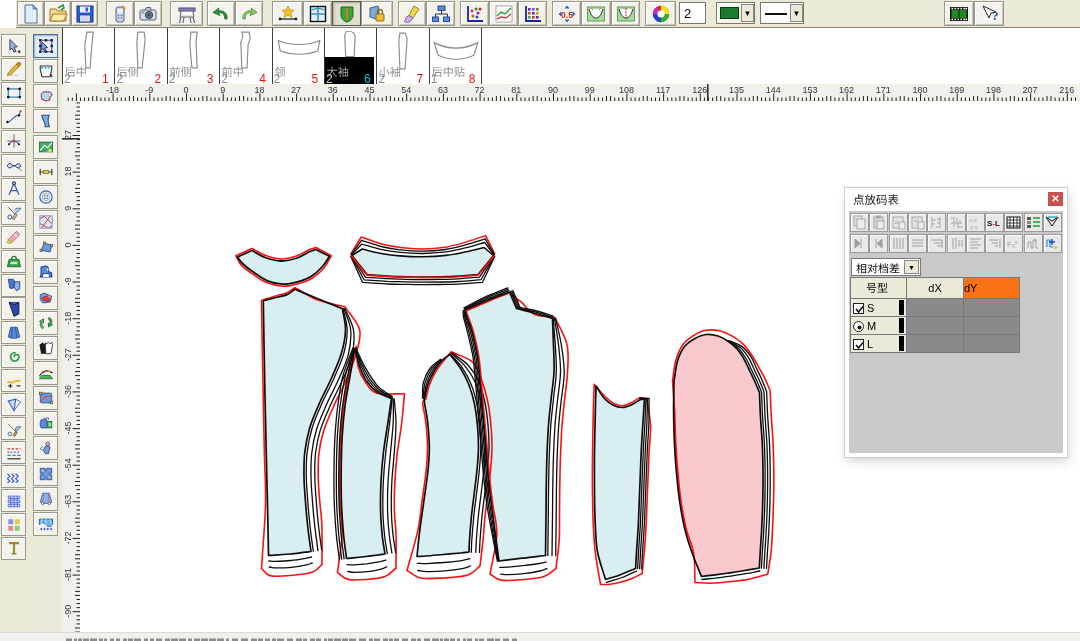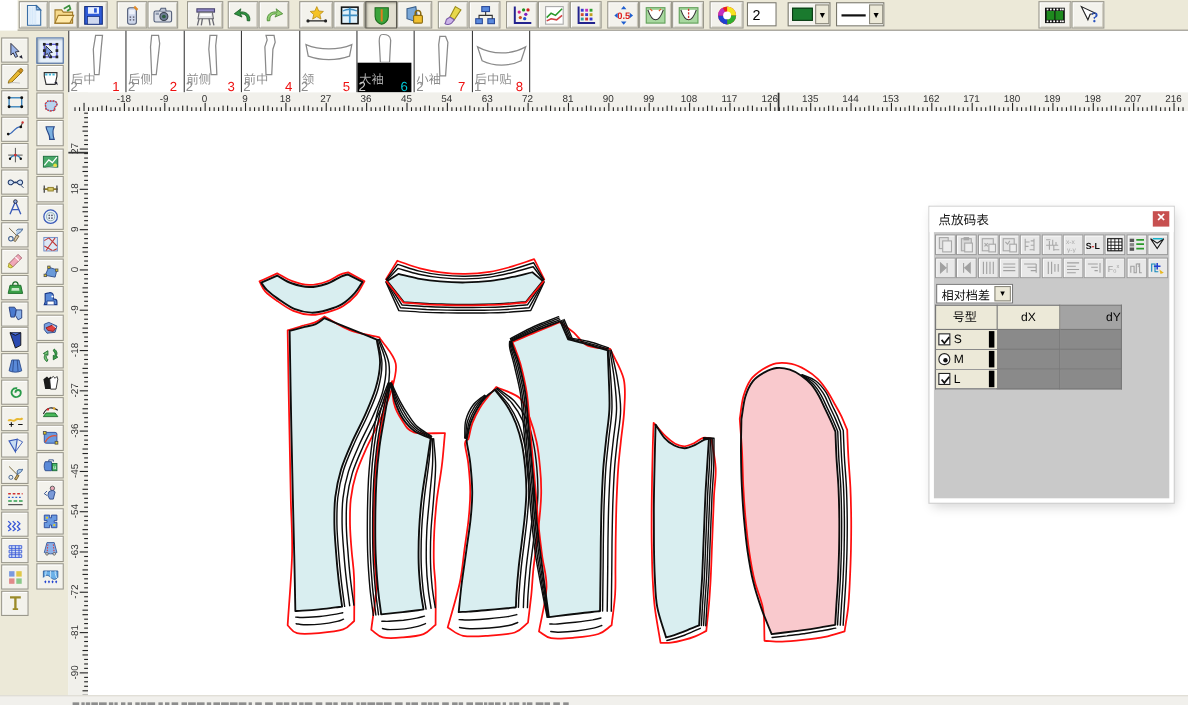--- a/index.html
+++ b/index.html
@@ -1370,21 +1370,21 @@
           <path transform="translate(37.00,13.50) scale(0.011000,-0.011000)" d="M693 842C675 803 643 747 617 708H387C371 746 337 799 303 838L238 811C262 780 287 742 304 708H105V639H440C434 609 427 581 419 553H153V486H399C388 455 377 425 364 397H60V327H329C261 207 168 114 39 49C55 34 83 1 94 -15C201 46 286 124 353 221V176H555V33H221V-37H937V33H633V176H864V246H369C386 272 401 299 415 327H940V397H447C458 425 469 455 479 486H853V553H499C507 581 513 609 520 639H902V708H700C725 741 751 780 775 817Z" fill="#111"></path>
         </svg><div class="abs" style="right:1px;top:1px;width:15px;height:14px;background:#ece9d8;border:1px solid #8a887c;font-size:7px;text-align:center;line-height:14px">▼</div></div>
       <table class="gt" style="left:1px;top:66px">
         <tbody>
           <tr>
             <td style="width:56px;background:#ece9d8"><svg width="54" height="18">
                 <path transform="translate(15.00,14.00) scale(0.011000,-0.011000)" d="M260 732H736V596H260ZM185 799V530H815V799ZM63 440V371H269C249 309 224 240 203 191H727C708 75 688 19 663 -1C651 -9 639 -10 615 -10C587 -10 514 -9 444 -2C458 -23 468 -52 470 -74C539 -78 605 -79 639 -77C678 -76 702 -70 726 -50C763 -18 788 57 812 225C814 236 816 259 816 259H315L352 371H933V440Z" fill="#111"></path>
                 <path transform="translate(26.00,14.00) scale(0.011000,-0.011000)" d="M635 783V448H704V783ZM822 834V387C822 374 818 370 802 369C787 368 737 368 680 370C691 350 701 321 705 301C776 301 825 302 855 314C885 325 893 344 893 386V834ZM388 733V595H264V601V733ZM67 595V528H189C178 461 145 393 59 340C73 330 98 302 108 288C210 351 248 441 259 528H388V313H459V528H573V595H459V733H552V799H100V733H195V602V595ZM467 332V221H151V152H467V25H47V-45H952V25H544V152H848V221H544V332Z" fill="#111"></path>
               </svg></td>
             <td style="width:57px;background:#ece9d8;text-align:center">dX</td>
-            <td style="width:56px;background:#a3a3a3;text-align:right">dY</td>
+            <td style="width:56px;background:#f97316;text-align:left">dY</td>
           </tr>
           <tr>
             <td style="background:#ece9d8;position:relative"><span class="cbx"><svg width="11" height="11" viewBox="0 0 11 11">
                   <path d="M2 5l2.5 3L9 2.5" fill="none" stroke="#111" stroke-width="1.6"></path>
                 </svg></span>S<span style="position:absolute;right:2px;top:1px;width:5px;height:15px;background:#000"></span></td>
             <td style="background:#8a8a8a"></td>
             <td style="background:#8a8a8a"></td>
           </tr>
           <tr>
             <td style="background:#ece9d8;position:relative"><span class="cbx" style="border-radius:6px"><svg width="11" height="11" viewBox="0 0 11 11">

